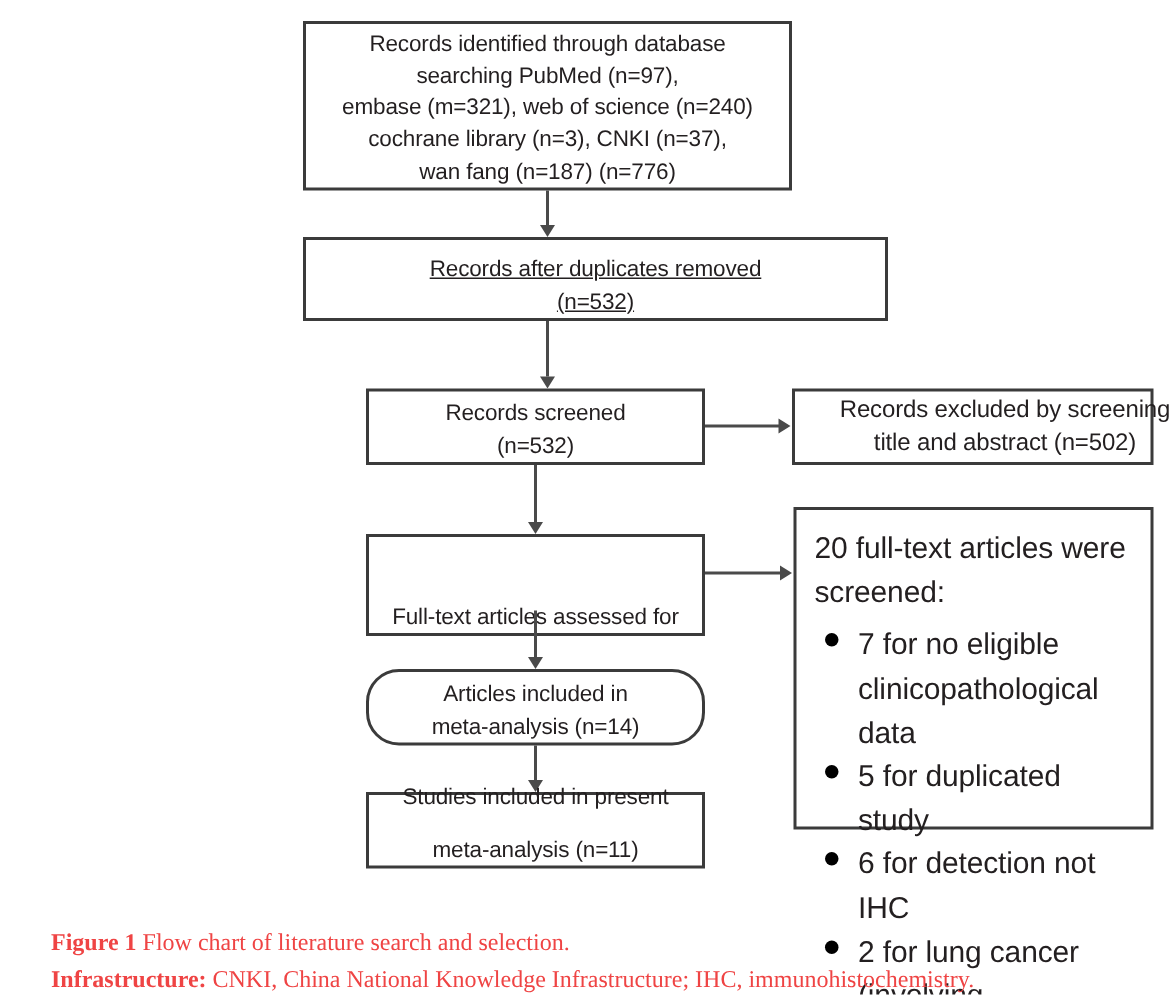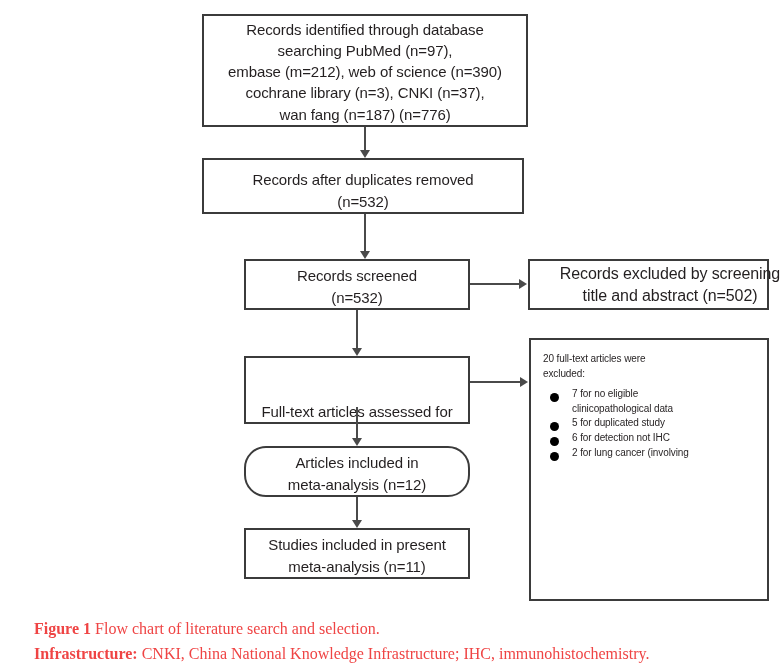--- a/index.html
+++ b/index.html
@@ -35,39 +35,39 @@
     justify-content: flex-end;
     text-align: center;
     font-size: 15px;
     line-height: 1.42;
     color: #231f20;
     letter-spacing: -0.1px;
   }
   .node .ln { display: block; white-space: nowrap; }
 
   #box-identified { left: 202px;  top: 14px;  width: 326px; height: 113px; }
-  #box-duplicates { left: 202px;  top: 158px; width: 322px; height: 56px;  }
+  #box-duplicates { left: 202px;  top: 158px; width: 390px; height: 56px; text-decoration: underline;  }
   #box-screened   { left: 244px;  top: 259px; width: 226px; height: 51px;  }
   #box-fulltext   { left: 244px;  top: 356px; width: 226px; height: 68px;  }
   #box-included   { left: 244px;  top: 446px; width: 226px; height: 51px; border-radius: 22px;  }
-  #box-present    { left: 244px;  top: 528px; width: 226px; height: 51px;  }
+  #box-present    { left: 244px;  top: 528px; width: 226px; height: 51px; gap: 13px;  }
 
   #box-excluded-screening {
     left: 528px; top: 259px; width: 241px; height: 51px;
     font-size: 16px;
     padding-left: 43px;
   }
 
   
   #box-excluded-fulltext {
-    left: 529px; top: 338px; width: 240px; height: 263px;
+    left: 529px; top: 338px; width: 240px; height: 215px;
     display: block;
     text-align: left;
     padding: 12px 10px 0 12px;
-    font-size: 10px;
+    font-size: 20px;
     line-height: 1.46;
   }
   #box-excluded-fulltext .intro { display: block; }
   #box-excluded-fulltext ul {
     list-style: none;
     margin: 6px;
     padding: 0;
   }
   #box-excluded-fulltext li {
     position: relative;
@@ -121,21 +121,21 @@
   #caption .lbl { font-weight: bold; }
 </style>
 </head>
 <body>
 
 <div id="flow-canvas">
 
   <div class="node" id="box-identified">
     <span class="ln">Records identified through database</span>
     <span class="ln">searching PubMed (n=97),</span>
-    <span class="ln">embase (m=212), web of science (n=390)</span>
+    <span class="ln">embase (m=321), web of science (n=240)</span>
     <span class="ln">cochrane library (n=3), CNKI (n=37),</span>
     <span class="ln">wan fang (n=187) (n=776)</span>
   </div>
 
   <div class="vline" style="left:364px; top:127px; height:24px;"></div>
   <div class="arrow-down" style="left:360px; top:150px;"></div>
 
   <div class="node" id="box-duplicates">
     <span class="ln">Records after duplicates removed</span>
     <span class="ln">(n=532)</span>
@@ -162,21 +162,21 @@
 
   <div class="node" id="box-fulltext">
     <span class="ln">Full-text articles assessed for</span>
   </div>
 
   <div class="hline" style="left:470px; top:381px; width:51px;"></div>
   <div class="arrow-right" style="left:520px; top:377px;"></div>
 
   <div class="node" id="box-excluded-fulltext">
     <span class="intro">20 full-text articles were</span>
-    <span class="intro">excluded:</span>
+    <span class="intro">screened:</span>
     <ul>
       <li>
         <span class="dot"></span>
         <span>7 for no eligible</span><br>
         <span>clinicopathological data</span>
       </li>
       <li>
         <span class="dot"></span>
         <span>5 for duplicated study</span>
       </li>
@@ -189,21 +189,21 @@
         <span>2 for lung cancer (involving</span><br>
       </li>
     </ul>
   </div>
 
   <div class="vline" style="left:356px; top:407px; height:31px;"></div>
   <div class="arrow-down" style="left:352px; top:438px;"></div>
 
   <div class="node" id="box-included">
     <span class="ln">Articles included in</span>
-    <span class="ln">meta-analysis (n=12)</span>
+    <span class="ln">meta-analysis (n=14)</span>
   </div>
 
   <div class="vline" style="left:356px; top:497px; height:23px;"></div>
   <div class="arrow-down" style="left:352px; top:520px;"></div>
 
   <div class="node" id="box-present">
     <span class="ln">Studies included in present</span>
     <span class="ln">meta-analysis (n=11)</span>
   </div>
 

